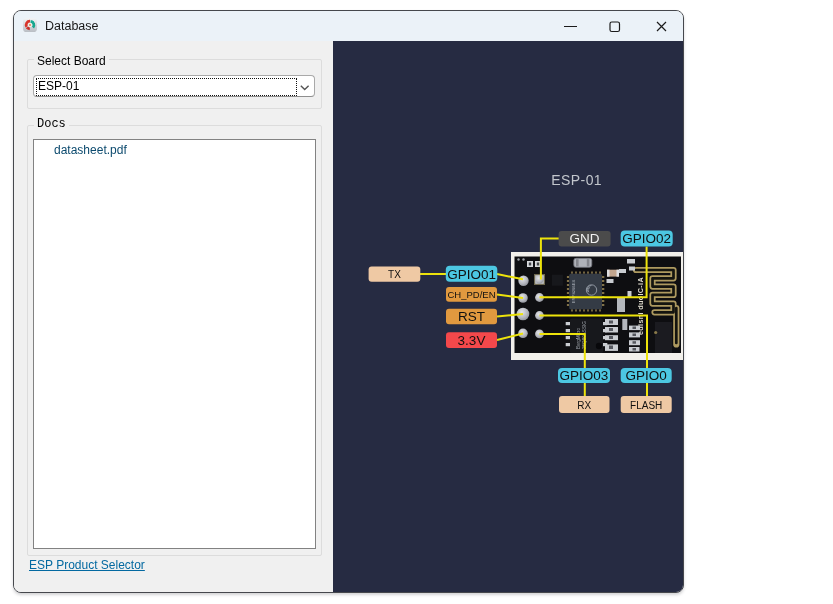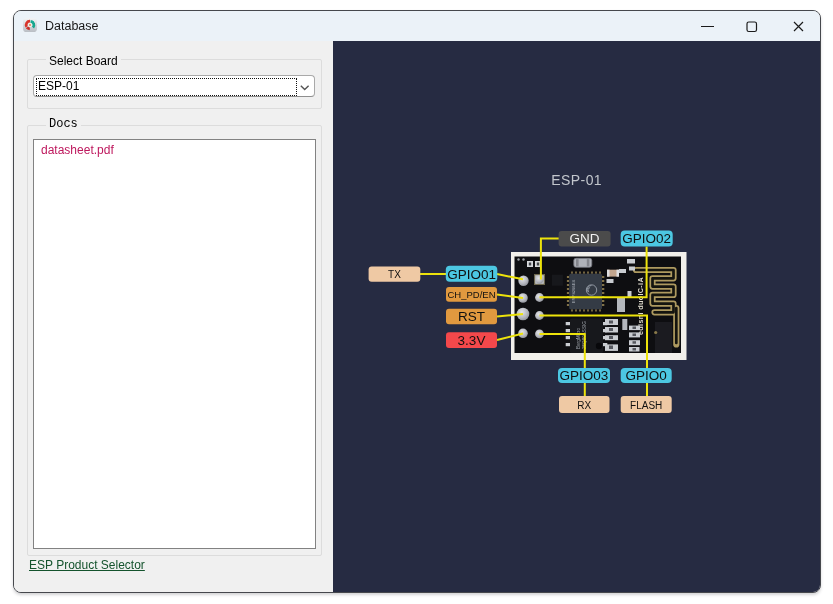--- a/index.html
+++ b/index.html
@@ -1,40 +1,40 @@
 <!DOCTYPE html>
 <html><head>
 <meta charset="utf-8">
 <style>
   html,body{margin:0;padding:0;}
   body{width:833px;height:604px;background:#ffffff;position:relative;overflow:hidden;
        font-family:"Liberation Sans", sans-serif;}
-  .win{position:absolute;left:13px;top:10px;width:808px;height:583px;background:#F0F0F0;
+  .win{position:absolute;left:13px;top:10px;width:671px;height:583px;background:#F0F0F0;
        border:1px solid #46484D;border-radius:8px;overflow:hidden;box-sizing:border-box;box-shadow:0 2px 3px rgba(60,60,70,0.22);}
   .titlebar{position:absolute;left:0;top:0;width:100%;height:30px;background:#EBF2F8;}
   .ticon{position:absolute;left:9px;top:7px;width:14px;height:14px;}
   .ttext{position:absolute;left:31px;top:7.5px;font-size:12.5px;color:#161616;}
   .tbtns{position:absolute;right:0;top:0;height:30px;}
   .leftp{position:absolute;left:0;top:30px;width:319px;height:552px;background:#F0F0F0;}
   .rightp{position:absolute;left:319px;top:30px;width:488px;height:552px;background:#262B42;}
   .gb{position:absolute;border:1px solid #DCDCDC;border-radius:2px;}
   .gb1{left:13px;top:48px;width:293px;height:48px;}
   .gb2{left:13px;top:114px;width:293px;height:429px;}
-  .gblabel{position:absolute;font-size:12px;color:#000;background:#F0F0F0;padding:0 3px;margin-left:12px;}
+  .gblabel{position:absolute;font-size:12px;color:#000;background:#F0F0F0;padding:0 3px;}
   .lbl1{left:20px;top:43px;}
   .lbl2{left:20px;top:106px;font-family:Liberation Mono, monospace;}
   .combo{position:absolute;left:19px;top:64px;width:282px;height:22px;background:#fff;
          border:1px solid #A9A9A9;border-bottom-color:#8E8E8E;border-radius:4px;box-sizing:border-box;}
   .focusrect{position:absolute;left:2px;top:2px;width:259px;height:16px;border:1px dotted #111;}
   .combotext{position:absolute;left:4px;top:3px;font-size:12px;color:#000;}
   .chev{position:absolute;right:4px;top:9px;}
   .list{position:absolute;left:19px;top:128px;width:283px;height:410px;background:#fff;
         border:1px solid #828282;box-sizing:border-box;}
-  .listtext{position:absolute;left:7px;top:3px;font-size:12px;color:#be185d;}
-  .link{position:absolute;left:15px;top:547px;font-size:12px;color:#14532d;text-decoration:underline;}
+  .listtext{position:absolute;left:20px;top:3px;font-size:12px;color:#0c4a6e;}
+  .link{position:absolute;left:15px;top:547px;font-size:12px;color:#0369a1;text-decoration:underline;}
   .diag{position:absolute;left:0;top:0;}
 </style>
 </head>
 <body>
 <div class="win">
   <div class="titlebar">
     <svg class="ticon" width="14" height="14" viewBox="0 0 14 14">
       <defs>
         <linearGradient id="icbg" x1="0" y1="0" x2="0" y2="1">
           <stop offset="0" stop-color="#F2F4F5"></stop>

